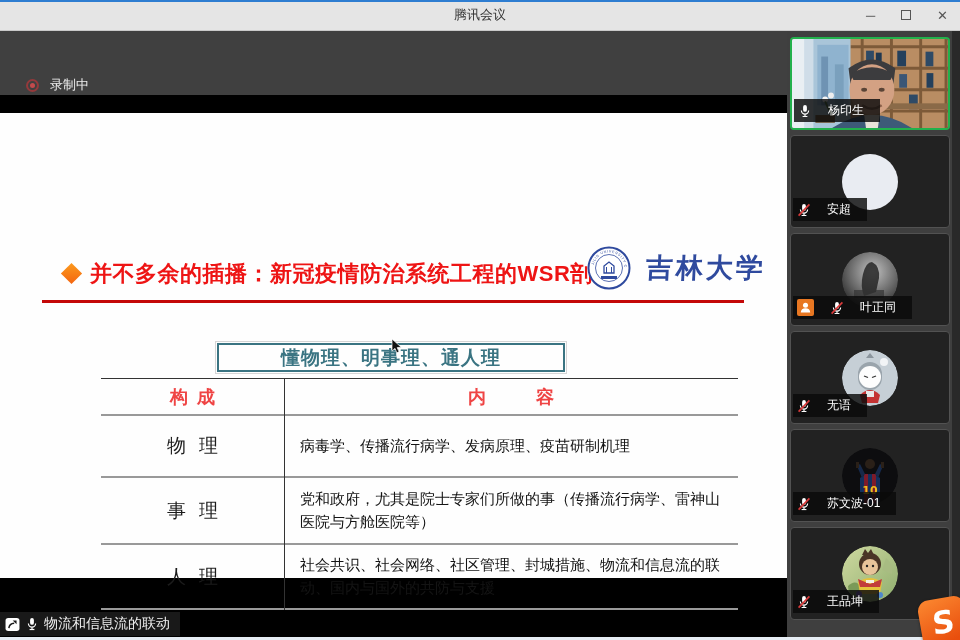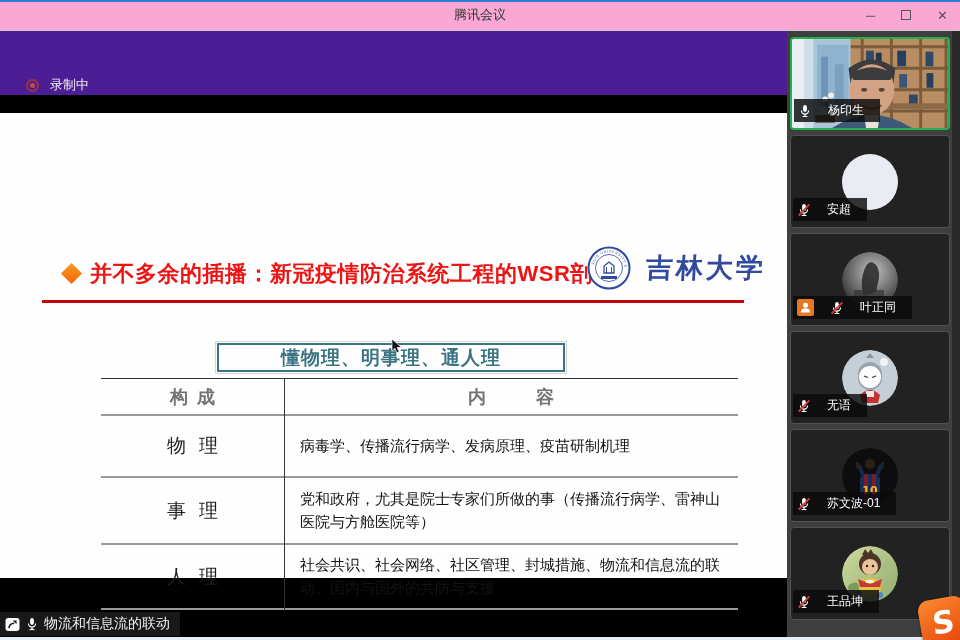--- a/index.html
+++ b/index.html
@@ -2,30 +2,30 @@
 <html><head>
 <meta charset="utf-8">
 <style>
   * { margin:0; padding:0; box-sizing:border-box; }
   html,body { width:960px; height:640px; overflow:hidden; }
   body { font-family:"Liberation Sans", sans-serif; background:#000; }
   .window { position:relative; width:960px; height:640px; background:#000; overflow:hidden; }
 
   
   .topline { position:absolute; top:0; left:0; right:0; height:2px; background:#2e7dd1; z-index:40; }
-  .titlebar { position:absolute; top:0; left:0; right:0; height:31px; background:#f9a8d4;
+  .titlebar { position:absolute; top:0; left:0; right:0; height:31px; background:#e5e5e5;
               border-bottom:1px solid #c9c9c9; display:flex; align-items:center; justify-content:center; z-index:30; }
   .titlebar-title { font-size:13px; color:#333; }
   .win-controls { position:absolute; right:10px; top:0; height:31px; display:flex; align-items:center; gap:22px; }
   .win-btn { background:none; border:none; color:#555; font-size:13px; line-height:1; cursor:pointer; padding:2px; }
   .maxbox { display:inline-block; width:10px; height:10px; border:1.5px solid #555; }
 
   
   .main { position:absolute; top:31px; left:0; width:787px; height:609px; background:#000; }
-  .recbar { position:absolute; top:0; left:0; width:100%; height:64px; background:#4c1d95; }
+  .recbar { position:absolute; top:0; left:0; width:100%; height:64px; background:#404040; }
   .rec-indicator { position:absolute; left:26px; top:45px; display:flex; align-items:center; gap:11px; }
   .rec-dot { width:13px; height:13px; border-radius:50%; border:2px solid #94393b;
              display:flex; align-items:center; justify-content:center; }
   .rec-dot i { display:block; width:5px; height:5px; border-radius:50%; background:#c24a4c; }
   .rec-label { color:#eee; font-size:13px; }
 
   
   .slide { position:absolute; top:82px; left:0; width:787px; height:465px; background:#fefefe; }
   .slide-diamond { position:absolute; left:64px; top:153px; width:15px; height:15px;
                    background:linear-gradient(135deg,#fb9a1e,#f4650f); transform:rotate(45deg); }
@@ -43,21 +43,21 @@
   .tbl { position:absolute; left:101px; top:265px; width:637px; border-top:1px solid #333;
          font-family:"Liberation Serif", serif; }
   .tbl .vline { position:absolute; left:183px; top:0; bottom:0; width:1px; background:#333; }
   .trow { display:flex; }
   .trow.hdr { height:37px; border-bottom:2px solid #999; }
   .trow.r1 { height:62px; border-bottom:2px solid #999; }
   .trow.r2 { height:67px; border-bottom:2px solid #999; }
   .trow.r3 { height:65px; border-bottom:2px solid #999; }
   .c1 { width:183px; display:flex; align-items:center; justify-content:center; }
   .c2 { flex:1; display:flex; align-items:center; padding:0 16px; }
-  .hcell { color:#737373; font-weight:bold; font-size:18px; font-family:"Liberation Sans",sans-serif; }
+  .hcell { color:#ef4444; font-weight:bold; font-size:18px; font-family:"Liberation Sans",sans-serif; }
   .sp-narrow { letter-spacing:9px; margin-right:-9px; }
   .sp-wide { letter-spacing:50px; margin-right:-50px; }
   .rlabel { font-size:19px; color:#1c1c1c; letter-spacing:13px; margin-right:-13px; }
   .rcontent { font-size:15px; color:#141414; line-height:1.5; }
 
   
   .share-badge { position:absolute; left:0; top:581px; height:24px; background:#191919;
                  display:flex; align-items:center; gap:5px; padding:0 10px 0 5px; }
   .share-badge span { color:#f0f0f0; font-size:14px; }
   .icon14 { width:14px; height:14px; flex:none; }

